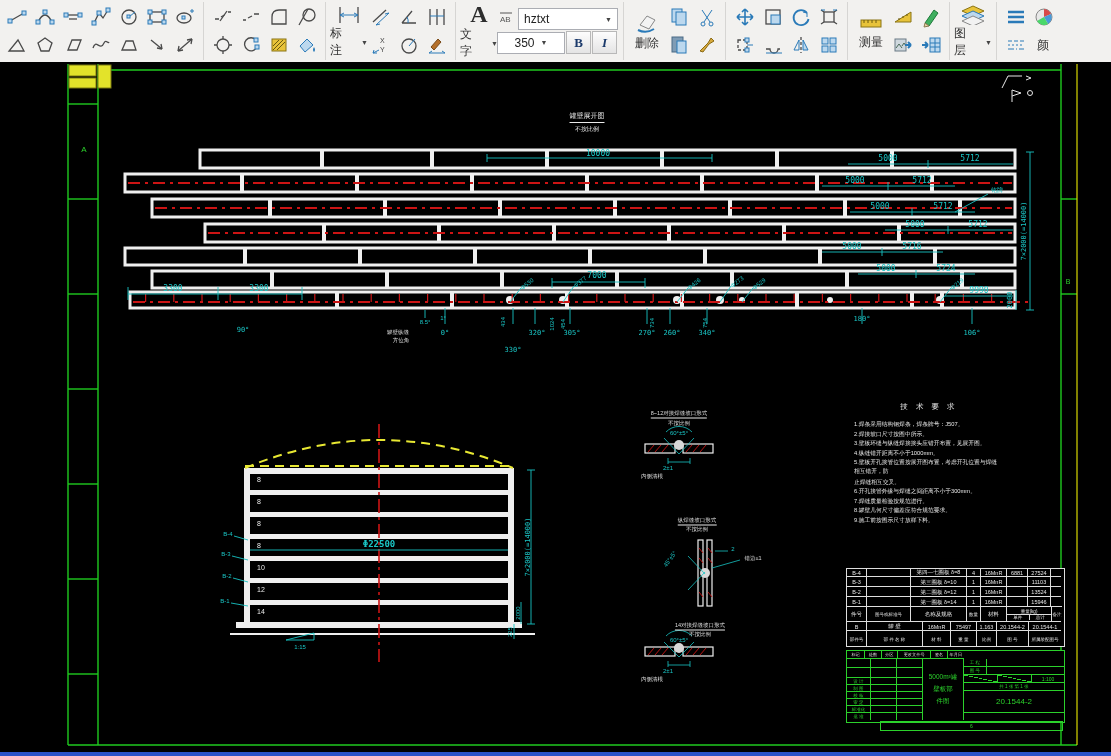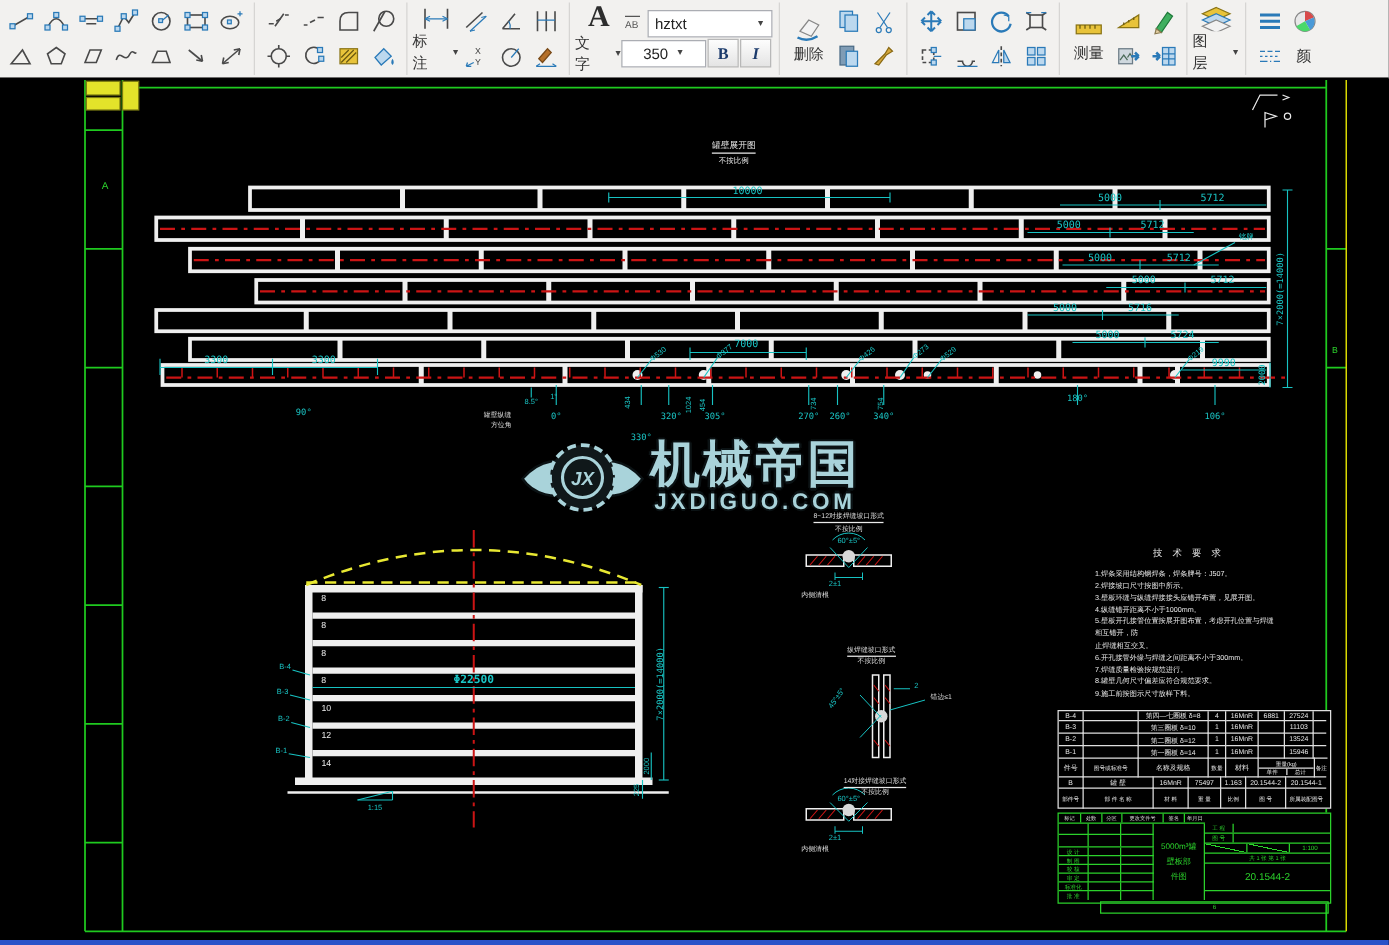--- a/index.html
+++ b/index.html
@@ -34,21 +34,21 @@
   .dim{color:#1ac6c6;font-size:8px;font-family:"DejaVu Sans Mono",monospace;}
   .dim7{color:#1ac6c6;font-size:7px;font-family:"DejaVu Sans Mono",monospace;}
   .dim6{color:#1ac6c6;font-size:6px;}
   .dimbig{color:#1ac6c6;font-size:9px;font-weight:bold;font-family:"DejaVu Sans Mono",monospace;}
   .wt{color:#eaeaea;font-size:7px;}
   .wt6{color:#eaeaea;font-size:6px;}
   .wt5{color:#dedede;font-size:5.5px;}
   .grn{color:#2bd12b;}
   .undl{border-bottom:1px solid #eaeaea;padding-bottom:1px;}
   
-  #tech{position:absolute;left:876px;top:340px;width:150px;color:#e8e8e8;margin-top:36px;}
+  #tech{position:absolute;left:854px;top:340px;width:150px;color:#e8e8e8;}
   #tech .tt{font-size:7.5px;letter-spacing:3px;text-align:center;margin-bottom:8px;}
   #tech .ln{font-size:6px;line-height:9.6px;transform:scale(.96);transform-origin:left top;}
   
   #wm{position:absolute;left:416px;top:281px;width:305px;height:76px;display:flex;align-items:center;}
   .wm-txt{display:flex;flex-direction:column;align-items:center;margin-left:4px;}
   .wm-cn{font-size:40px;font-weight:bold;color:#a9d3da;letter-spacing:2px;line-height:40px;
     text-shadow:-2px 0 #0b1214,2px 0 #0b1214,0 -2px #0b1214,0 2px #0b1214,-1px -1px #0b1214,1px 1px #0b1214,1px -1px #0b1214,-1px 1px #0b1214;}
   .wm-en{font-size:18px;font-weight:bold;color:#a9d3da;letter-spacing:3px;line-height:19px;
     text-shadow:-2px 0 #0b1214,2px 0 #0b1214,0 -2px #0b1214,0 2px #0b1214,-1px -1px #0b1214,1px 1px #0b1214;}
   
@@ -840,33 +840,20 @@
   <div class="ln">3.壁板环缝与纵缝焊接接头应错开布置，见展开图。</div>
   <div class="ln">4.纵缝错开距离不小于1000mm。</div>
   <div class="ln">5.壁板开孔接管位置按展开图布置，考虑开孔位置与焊缝相互错开，防</div>
   <div class="ln">  止焊缝相互交叉。</div>
   <div class="ln">6.开孔接管外缘与焊缝之间距离不小于300mm。</div>
   <div class="ln">7.焊缝质量检验按规范进行。</div>
   <div class="ln">8.罐壁几何尺寸偏差应符合规范要求。</div>
   <div class="ln">9.施工前按图示尺寸放样下料。</div>
 </div>
 
-<div id="wm">
-  <svg width="100" height="72">
-    <path d="M2,38 C16,22 34,20 44,30 L44,48 C28,56 10,50 2,38 Z" fill="#a9d3da" stroke="#0b1214" stroke-width="2"></path>
-    <path d="M98,38 C84,22 66,20 56,30 L56,48 C72,56 90,50 98,38 Z" fill="#a9d3da" stroke="#0b1214" stroke-width="2"></path>
-    <circle cx="50" cy="37" r="26" fill="#10181a" stroke="#a9d3da" stroke-width="3" stroke-dasharray="7 4"></circle>
-    <circle cx="50" cy="37" r="16" fill="none" stroke="#a9d3da" stroke-width="2.5"></circle>
-    <text x="50" y="43" text-anchor="middle" font-size="15" font-weight="bold" font-style="italic" fill="#a9d3da" font-family="Liberation Sans, sans-serif">JX</text>
-  </svg>
-  <div class="wm-txt">
-    <span class="wm-cn">机械帝国</span>
-    <span class="wm-en">JXDIGUO.COM</span>
-  </div>
-</div>
 
 <div id="bom">
   <div class="bomrow">
     <div class="bc">B-4</div>
         <div class="bc"></div>
         <div class="bc">第四—七圈板 δ=8</div>
         <div class="bc">4</div>
         <div class="bc">16MnR</div>
         <div class="bc">6881</div>
         <div class="bc">27524</div>

